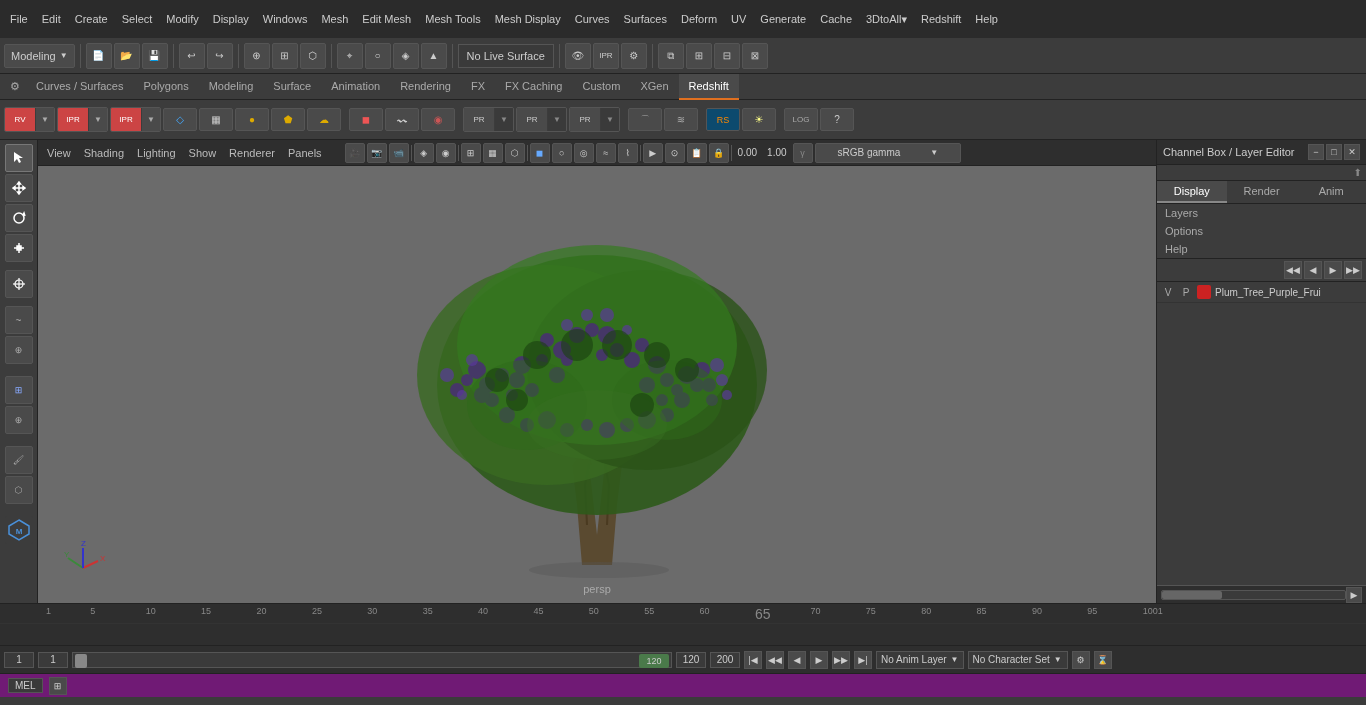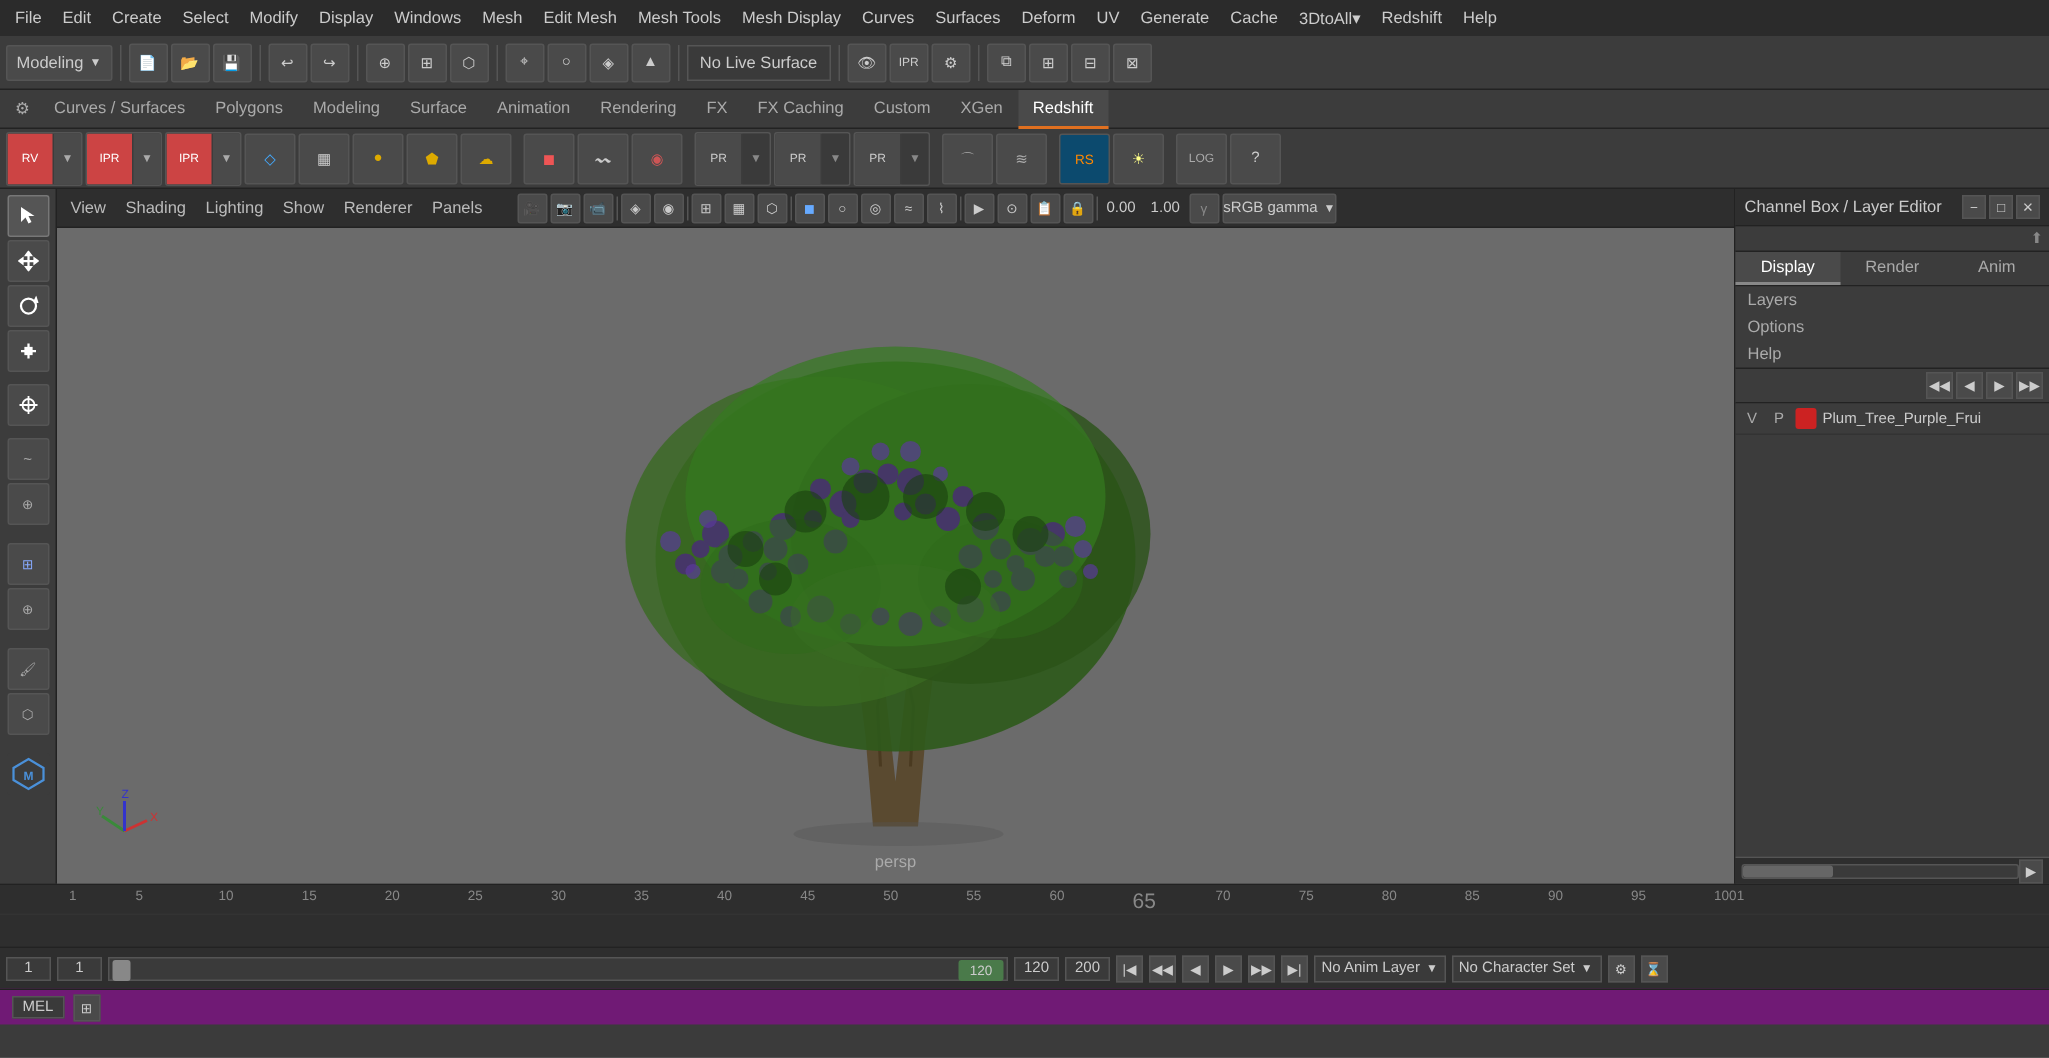--- a/index.html
+++ b/index.html
@@ -11,21 +11,21 @@
       font-size: 11px;
       color: #cccccc;
       overflow: hidden;
     }
 
     
     #menu-bar {
       display: flex;
       align-items: center;
       background: #2b2b2b;
-      height: 24px;
+      height: 38px;
       padding: 0 4px;
       gap: 2px;
     }
     .menu-item {
       padding: 2px 6px;
       color: #cccccc;
       cursor: pointer;
       white-space: nowrap;
       font-size: 11px;
     }
@@ -121,21 +121,21 @@
       display: flex;
       align-items: center;
       background: #3c3c3c;
       height: 40px;
       padding: 0 4px;
       gap: 2px;
       border-bottom: 1px solid #222;
     }
     .shelf-icon {
       width: 34px;
-      height: 34px;
+      height: 23px;
       background: #4a4a4a;
       border: 1px solid #555;
       display: flex;
       align-items: center;
       justify-content: center;
       cursor: pointer;
       font-size: 10px;
       color: #ccc;
       border-radius: 2px;
     }
@@ -735,21 +735,21 @@
         <div style="width:1px; height:16px; background:#555;"></div>
         <div class="toolbar-btn" style="width:20px; height:20px; font-size:9px;">▶</div>
         <div class="toolbar-btn" style="width:20px; height:20px; font-size:9px;">⊙</div>
         <div class="toolbar-btn" style="width:20px; height:20px; font-size:9px;">📋</div>
         <div class="toolbar-btn" style="width:20px; height:20px; font-size:9px;">🔒</div>
         <div style="width:1px; height:16px; background:#555;"></div>
         <span style="color:#ccc; font-size:10px; padding:0 4px;">0.00</span>
         <span style="color:#ccc; font-size:10px; padding:0 4px;">1.00</span>
         <div style="display:flex; align-items:center; gap:2px;">
           <div class="toolbar-btn" style="width:20px; height:20px; font-size:9px; color:#888;">γ</div>
-          <div class="dropdown-btn" style="height:20px; font-size:10px; padding:0 0;">
+          <div class="dropdown-btn" style="height:20px; font-size:10px; padding:0 22px;gap:26px;">
             <span>sRGB gamma</span>
             <span style="margin-left:4px; font-size:8px;">▼</span>
           </div>
         </div>
       </div>
     </div>
 
     <div id="viewport-content">
 
       <div id="tree-container">

